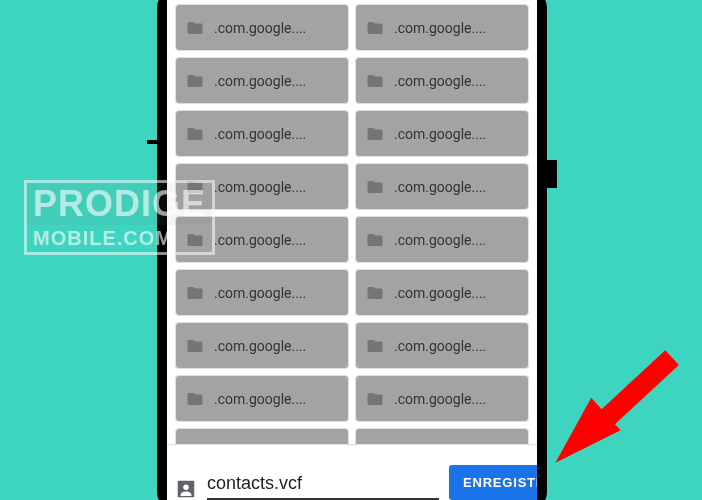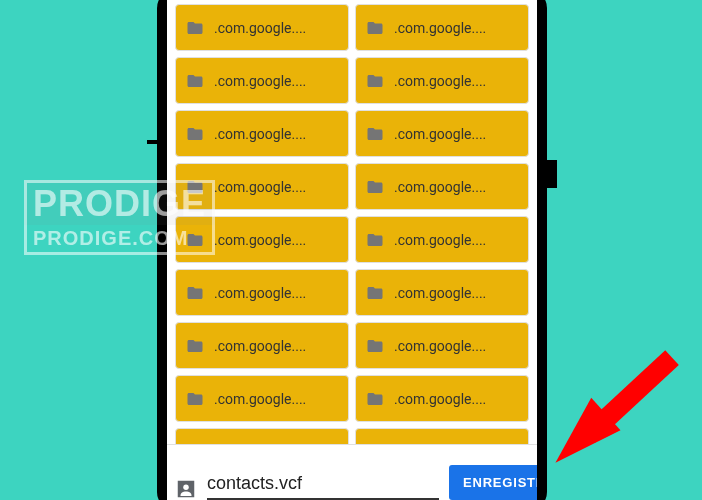--- a/index.html
+++ b/index.html
@@ -47,21 +47,21 @@
     padding: 4px 8px;
     display: grid;
     grid-template-columns: 1fr 1fr;
     gap: 6px;
     align-content: start;
     overflow: hidden;
   }
   .folder-item {
     border: 1px solid #e0e0e0;
     border-radius: 4px;
-    background: #eab308;
+    background: #a3a3a3;
     height: 47px;
     display: flex;
     align-items: center;
     padding: 0 8px;
     gap: 8px;
   }
   .folder-icon {
     width: 22px;
     height: 18px;
     flex: 0 0 22px;
@@ -274,21 +274,21 @@
           </svg>
       </span>
       <input class="filename-input" value="contacts.vcf" style="">
       <button class="save-button">ENREGISTRER</button>
     </div>
   </div>
 </div>
 
 <div class="watermark">
   <div class="line1">PRODIGE</div>
-  <div class="line2">PRODIGE.COM</div>
+  <div class="line2">MOBILE.COM</div>
 </div>
 
 <div class="arrow">
   <svg viewBox="0 0 150 150">
     <g transform="rotate(5 75 75)">
       <line x1="125" y1="15" x2="48" y2="100" stroke="#ff0000" stroke-width="20"></line>
       <polygon points="18,130 80,92 48,62" fill="#ff0000"></polygon>
     </g>
   </svg>
 </div>

